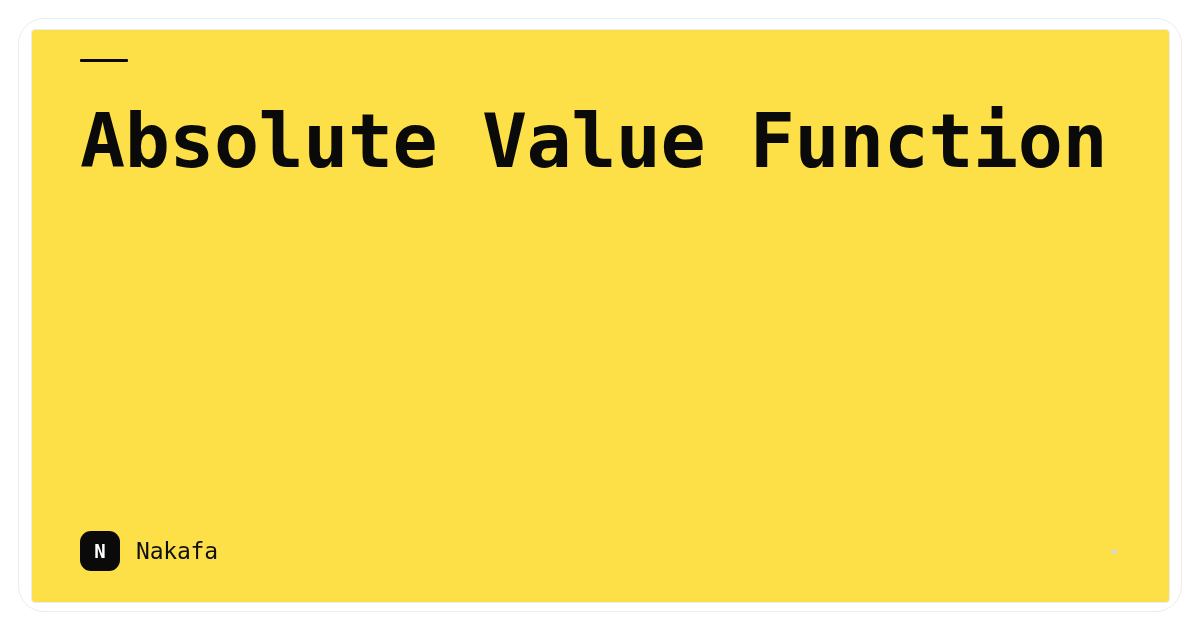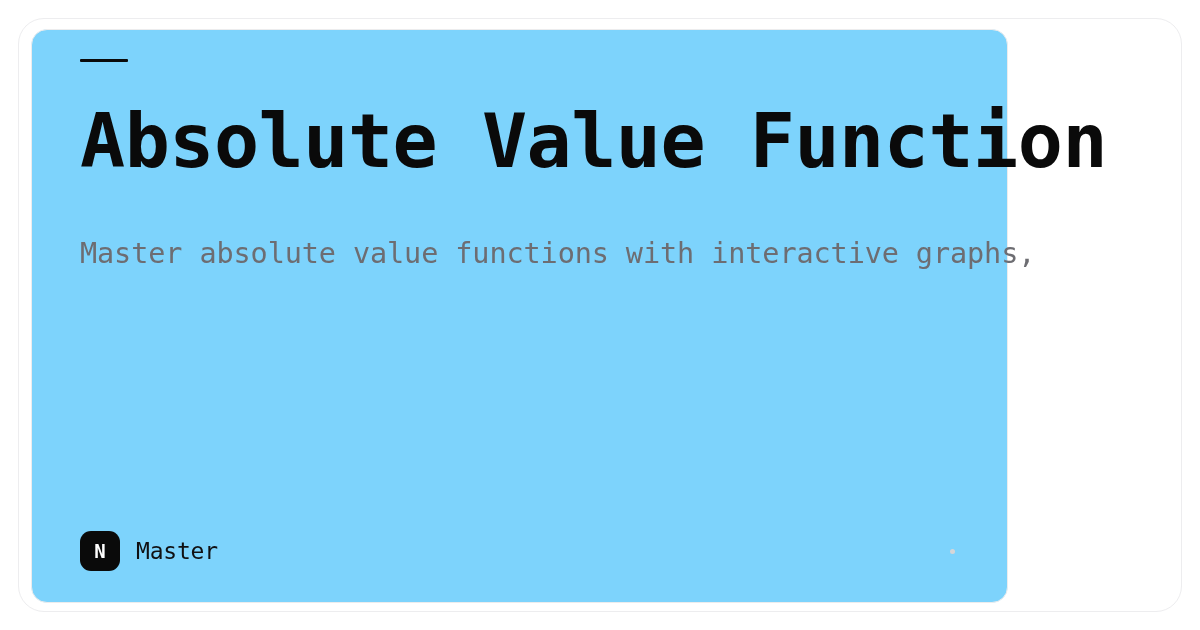--- a/index.html
+++ b/index.html
@@ -30,25 +30,25 @@
     border: 1px solid #ededef;
     border-radius: 26px;
     background: #ffffff;
   }
 
   
   .card {
     position: absolute;
     left: 31px;
     top: 29px;
-    width: 977px;
+    width: 1139px;
     height: 574px;
     border: 1px solid #ececed;
-    border-radius: 16px;
-    background: #7dd3fc;
+    border-radius: 4px;
+    background: #fde047;
   }
 
   .card-inner {
     position: absolute;
     left: 0;
     top: 0;
     width: 100%;
     height: 100%;
     padding: 0 48px;
   }
@@ -150,30 +150,29 @@
   <div class="outer-frame"></div>
 
   <div class="card">
     <div class="card-inner">
 
       <div class="accent-bar"></div>
 
       <h1 class="title">Absolute Value Function</h1>
 
       <p class="subtitle">
-        <span class="line">Master absolute value functions with interactive graphs,</span>
       </p>
 
       <div class="footer">
 
         <div class="brand">
           <div class="brand-mark">
             <span class="brand-mark-letter">N</span>
           </div>
-          <span class="brand-name">Master</span>
+          <span class="brand-name">Nakafa</span>
         </div>
 
         <div class="footer-dot"></div>
 
       </div>
 
     </div>
   </div>
 
 </div>

